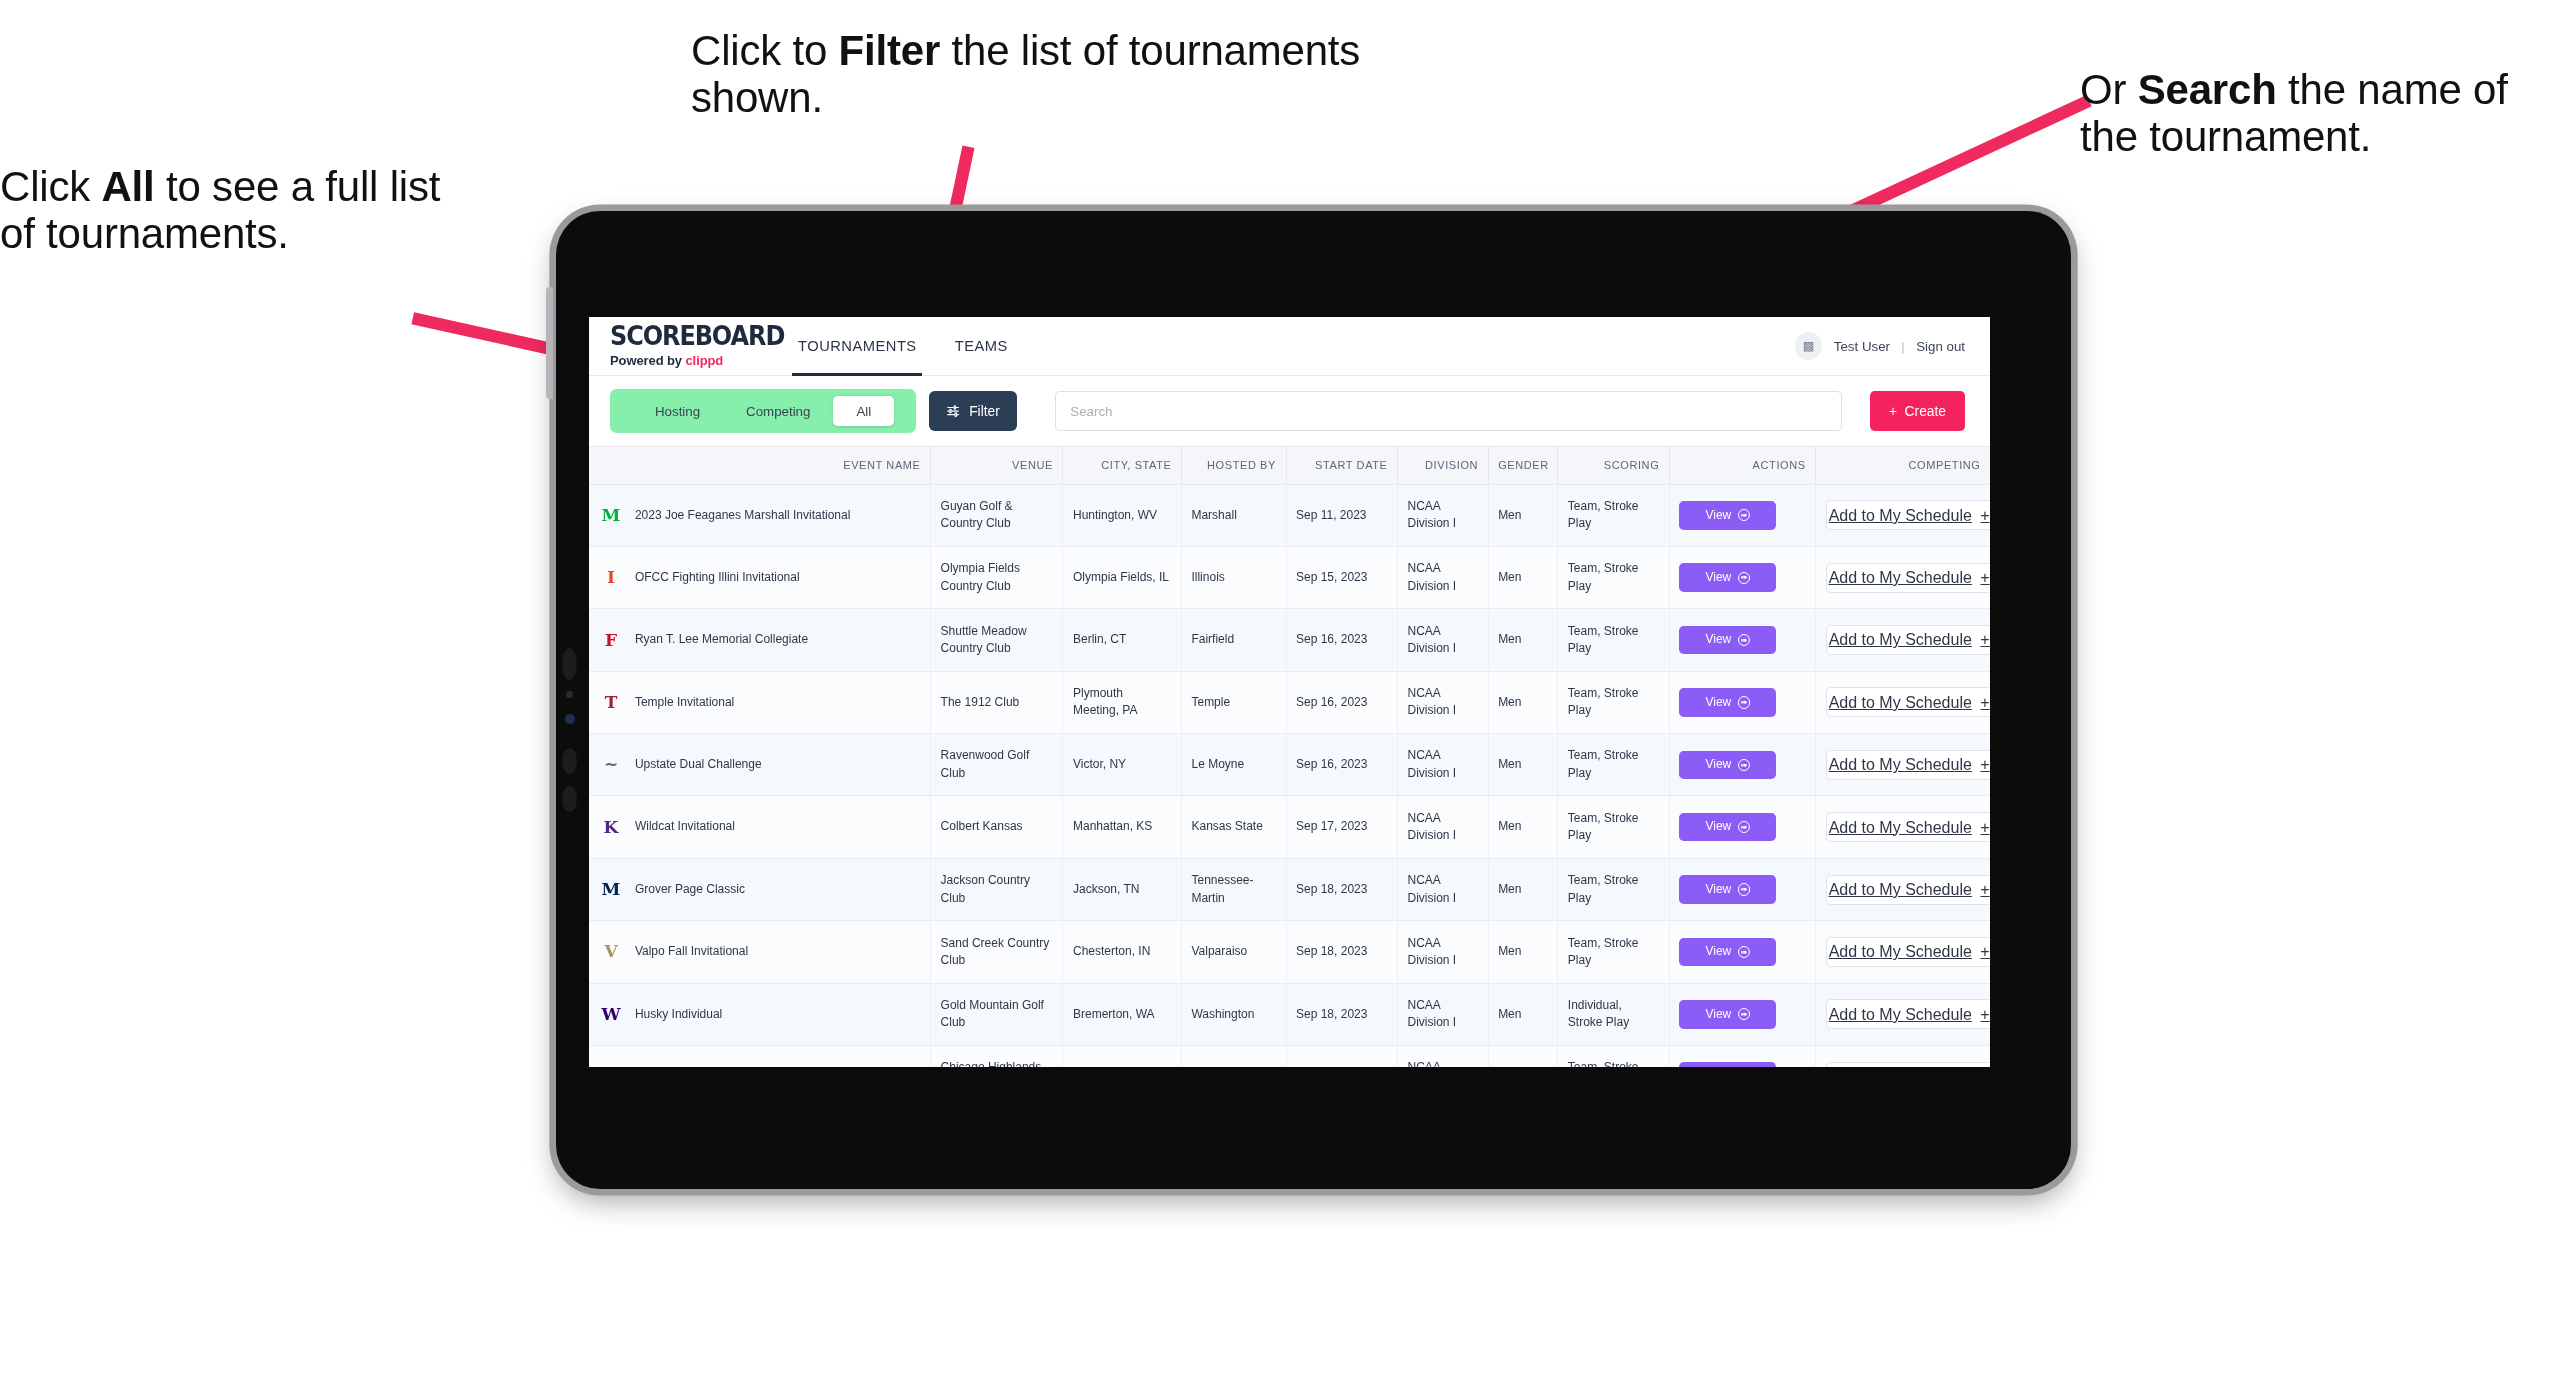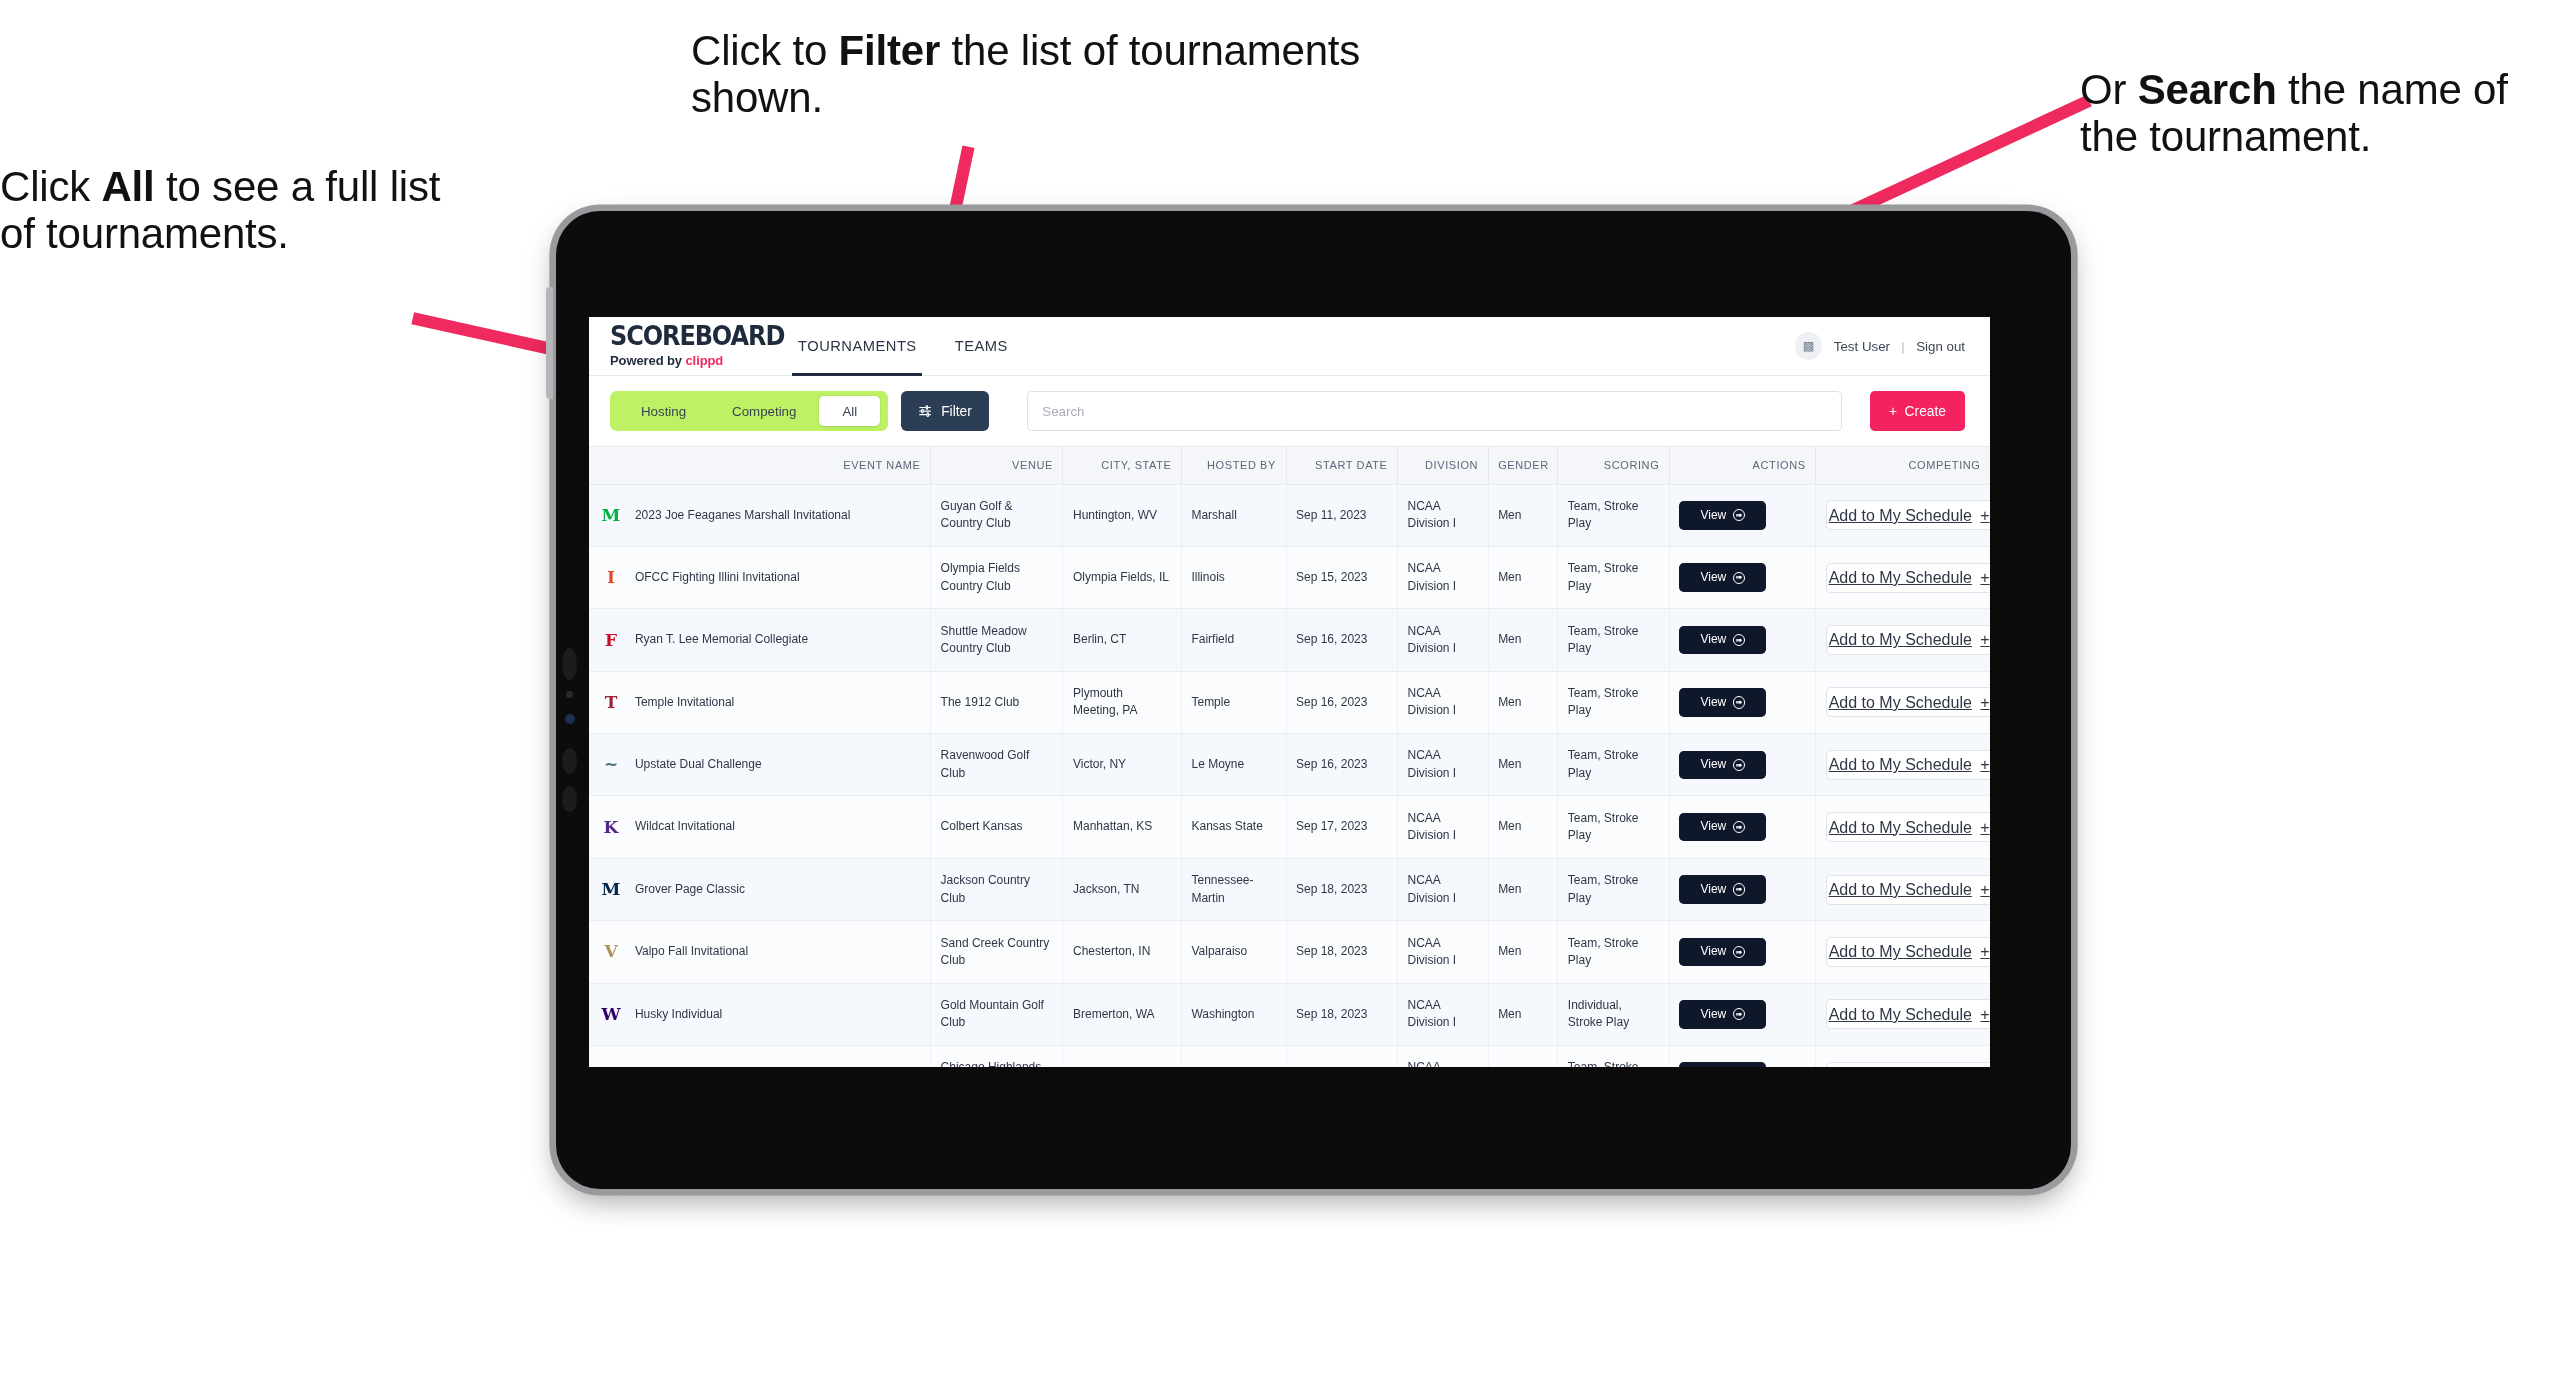--- a/index.html
+++ b/index.html
@@ -108,22 +108,22 @@
   }
   .header-right .sep { color: #b9bdc7; }
   .header-right a { color: #3c4556; text-decoration: none; }
 
   
   .toolbar {
     height: 70px; display: flex; align-items: center;
     padding: 0 25px 0 21px; background: #fff; gap: 13.3px;
   }
   .segmented {
-    display: flex; background: #bef264; border-radius: 6.6px;
-    padding: 8px; height: 40px; align-items: center;
+    display: flex; background: #86efac; border-radius: 6.6px;
+    padding: 22px; height: 40px; align-items: center;
   }
   .seg-item {
     height: 30px; padding: 0 23px; display: flex; align-items: center;
     font-size: 13.3px; color: #3a4354; border-radius: 4.7px;
   }
   .seg-item.active { background: #ffffff; box-shadow: 0 0.9px 2.8px rgba(0,0,0,.14); }
 
   .filter-btn {
     height: 40px; padding: 0 17px; display: flex; align-items: center;
     gap: 8.5px; background: #2c3e56; color: #fff; border-radius: 5.7px;
@@ -167,22 +167,22 @@
   .evt-name { font-size: 12px; }
 
   .logo-mark {
     width: 25px; height: 25px; flex: 0 0 25px;
     display: flex; align-items: center; justify-content: center;
     font-weight: 700; font-size: 17px; line-height: 1;
     font-family: "DejaVu Serif", serif;
   }
 
   .view-btn {
-    background: #0f172a; color: #fff; border-radius: 4.7px;
-    height: 28.5px; width: 87px;
+    background: #8b5cf6; color: #fff; border-radius: 4.7px;
+    height: 28.5px; width: 97px;
     display: flex; align-items: center; justify-content: center;
     gap: 6.6px; font-size: 12px;
   }
   .circ-arrow {
     width: 12.3px; height: 12.3px; border: 1.3px solid #fff; border-radius: 50%;
     display: flex; align-items: center; justify-content: center;
     font-size: 8.5px; line-height: 1;
   }
   .add-btn {
     border: 0.9px solid #dfe2e9; background: #fff; border-radius: 4.7px;

